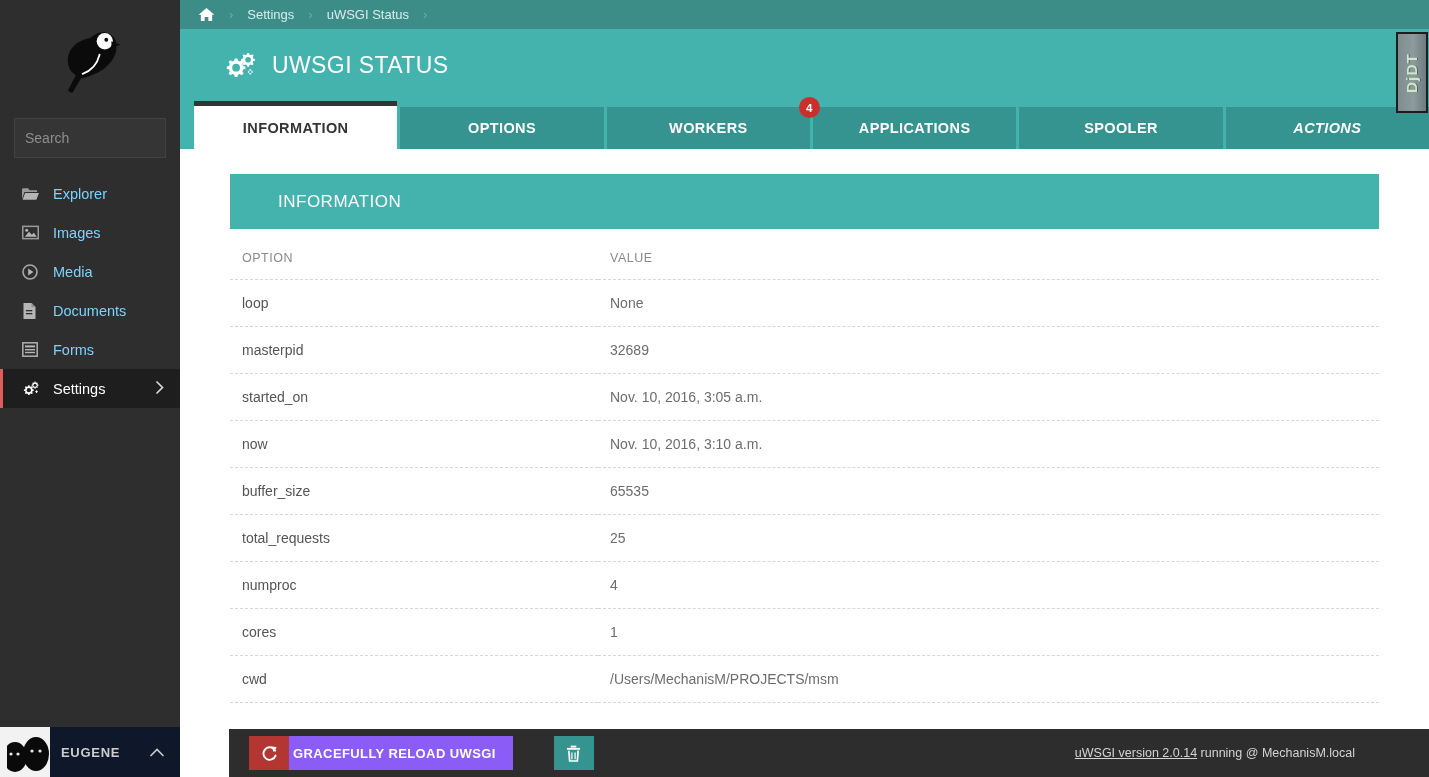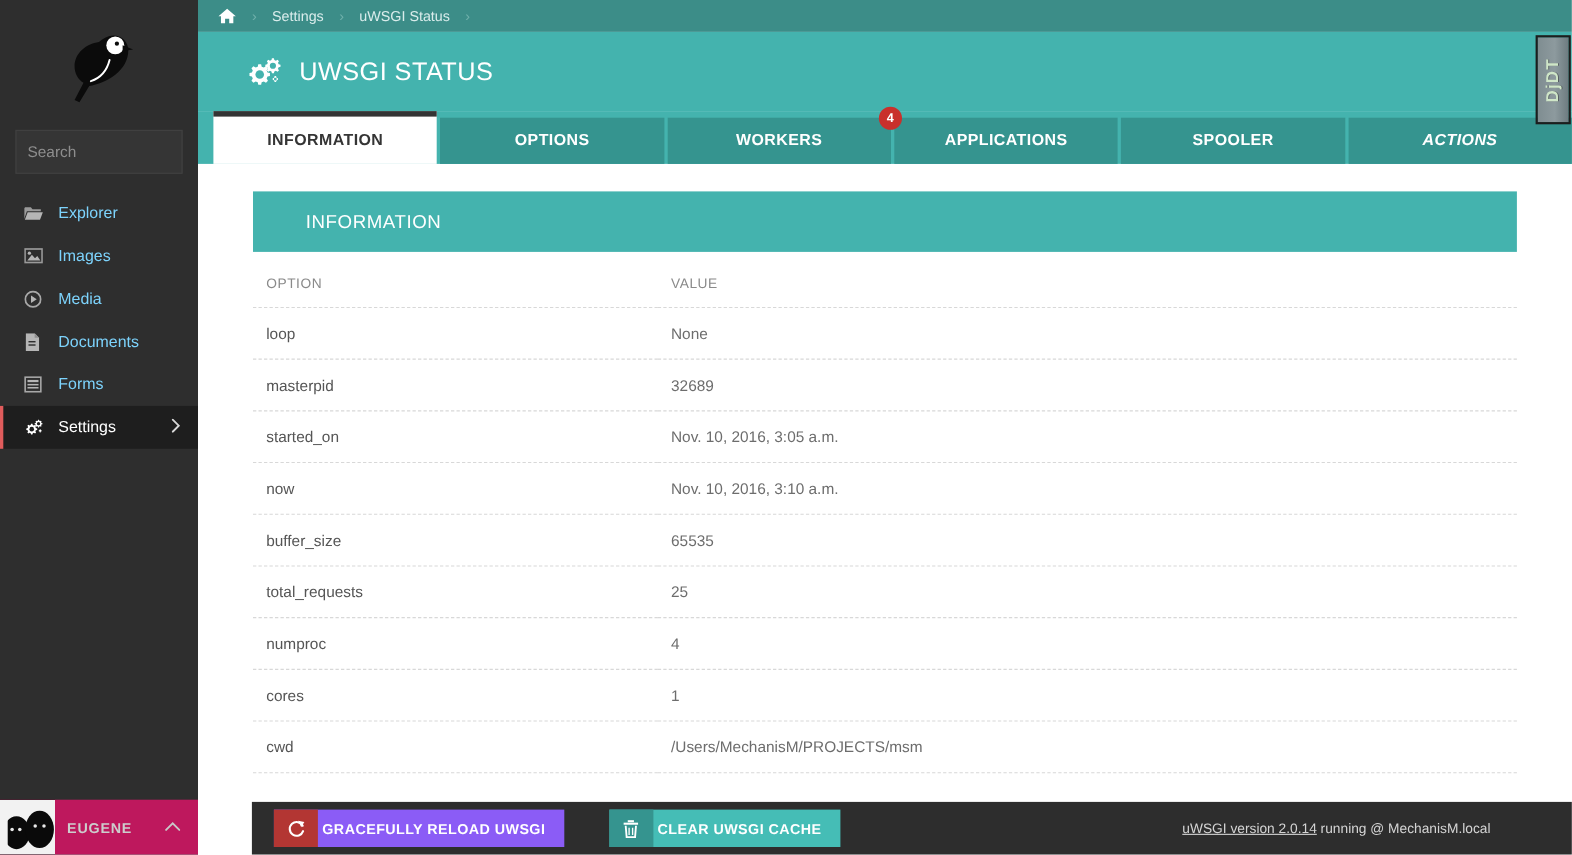--- a/index.html
+++ b/index.html
@@ -75,21 +75,21 @@
   .nav-chevron {
     position: absolute; right: 16px; top: 50%;
     transform: translateY(-50%);
     color: #d8d8d8;
   }
 
   
   #user-bar {
     position: absolute; left: 0; bottom: 0;
     width: 180px; height: 50px;
-    background: #be185d;
+    background: #0f172a;
     display: flex; align-items: center;
   }
   #avatar {
     width: 50px; height: 50px; flex: none;
     background: #0c0c0c;
     position: relative; overflow: hidden;
   }
   #user-name {
     color: #cdcdcd;
     font-size: 13px;
@@ -536,21 +536,20 @@
     <div class="act-btn" id="btn-clear">
       <span class="act-icon">
         <svg width="15" height="17" viewBox="0 0 16 18">
           <rect x="5" y="0.6" width="6" height="2" fill="#ffffff"></rect>
           <rect x="1" y="3" width="14" height="2" fill="#ffffff"></rect>
           <path fill="none" stroke="#ffffff" stroke-width="1.8" d="M3,6 L3.9,17 L12.1,17 L13,6"></path>
           <line x1="6.3" y1="8" x2="6.3" y2="15" stroke="#ffffff" stroke-width="1.3"></line>
           <line x1="9.7" y1="8" x2="9.7" y2="15" stroke="#ffffff" stroke-width="1.3"></line>
         </svg>
       </span>
-      <span class="act-label">CLEAR UWSGI CACHE</span>
     </div>
 
     <div id="footer-note">
       <a href="#">uWSGI version 2.0.14</a><span> running @ MechanisM.local</span>
     </div>
   </div>
 
 </div>
 
 <div id="djdt">

